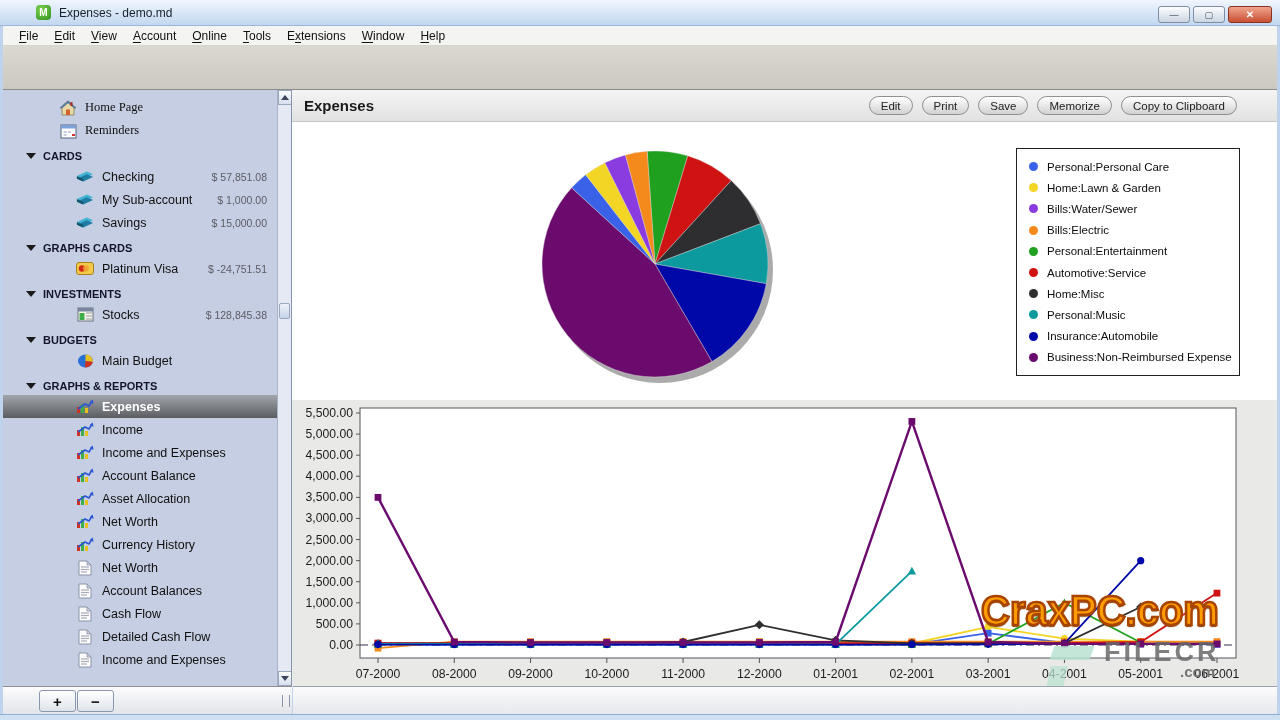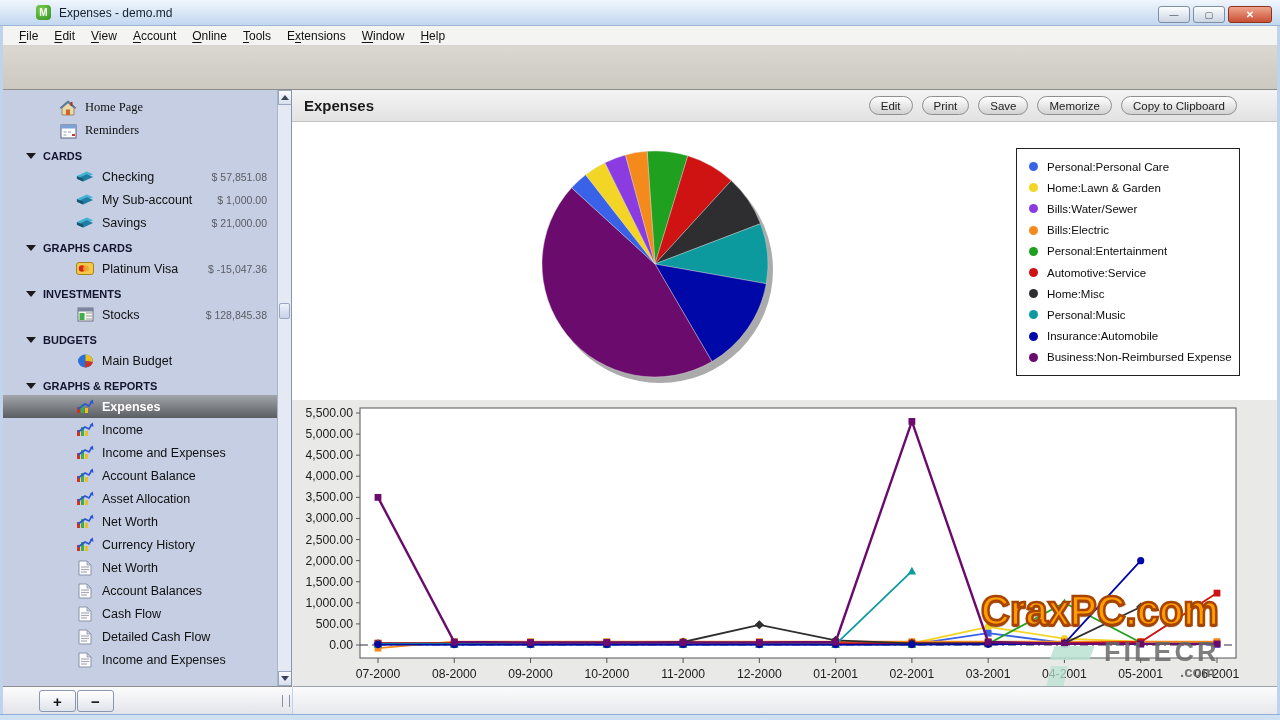--- a/index.html
+++ b/index.html
@@ -267,36 +267,36 @@
       </div>
       <div class="side-row child">
         <span class="icn">
           <svg width="20" height="14" viewBox="0 0 20 14">
             <polygon points="1,6 12,1 19,4 8,9" fill="#41b3d3"></polygon>
             <polygon points="1,9 12,4 19,7 8,12" fill="#1f7da3"></polygon>
             <polygon points="1,6 8,9 8,12 1,9" fill="#15566f"></polygon>
           </svg>
         </span>
         <span>Savings</span>
-        <span class="val">$ 21,000.00</span>
+        <span class="val">$ 15,000.00</span>
       </div>
       <div class="side-section">
         <span class="tri"></span>
         <span>GRAPHS CARDS</span>
       </div>
       <div class="side-row child">
         <span class="icn">
           <svg width="18" height="13" viewBox="0 0 18 13">
             <rect x="0.5" y="0.5" width="17" height="12" rx="2.5" fill="#f2c949" stroke="#a8831d" stroke-width="1"></rect>
             <circle cx="6" cy="6.5" r="3.2" fill="#d32a1a"></circle>
             <circle cx="10" cy="6.5" r="3" fill="#f0a030" opacity="0.85"></circle>
           </svg>
         </span>
         <span>Platinum Visa</span>
-        <span class="val">$ -15,047.36</span>
+        <span class="val">$ -24,751.51</span>
       </div>
       <div class="side-section">
         <span class="tri"></span>
         <span>INVESTMENTS</span>
       </div>
       <div class="side-row child">
         <span class="icn">
           <svg width="17" height="15" viewBox="0 0 17 15">
             <rect x="1" y="1" width="15" height="13" fill="#f6f6ee" stroke="#6b7080" stroke-width="1"></rect>
             <rect x="1" y="1" width="15" height="3.5" fill="#7a86a0"></rect>

